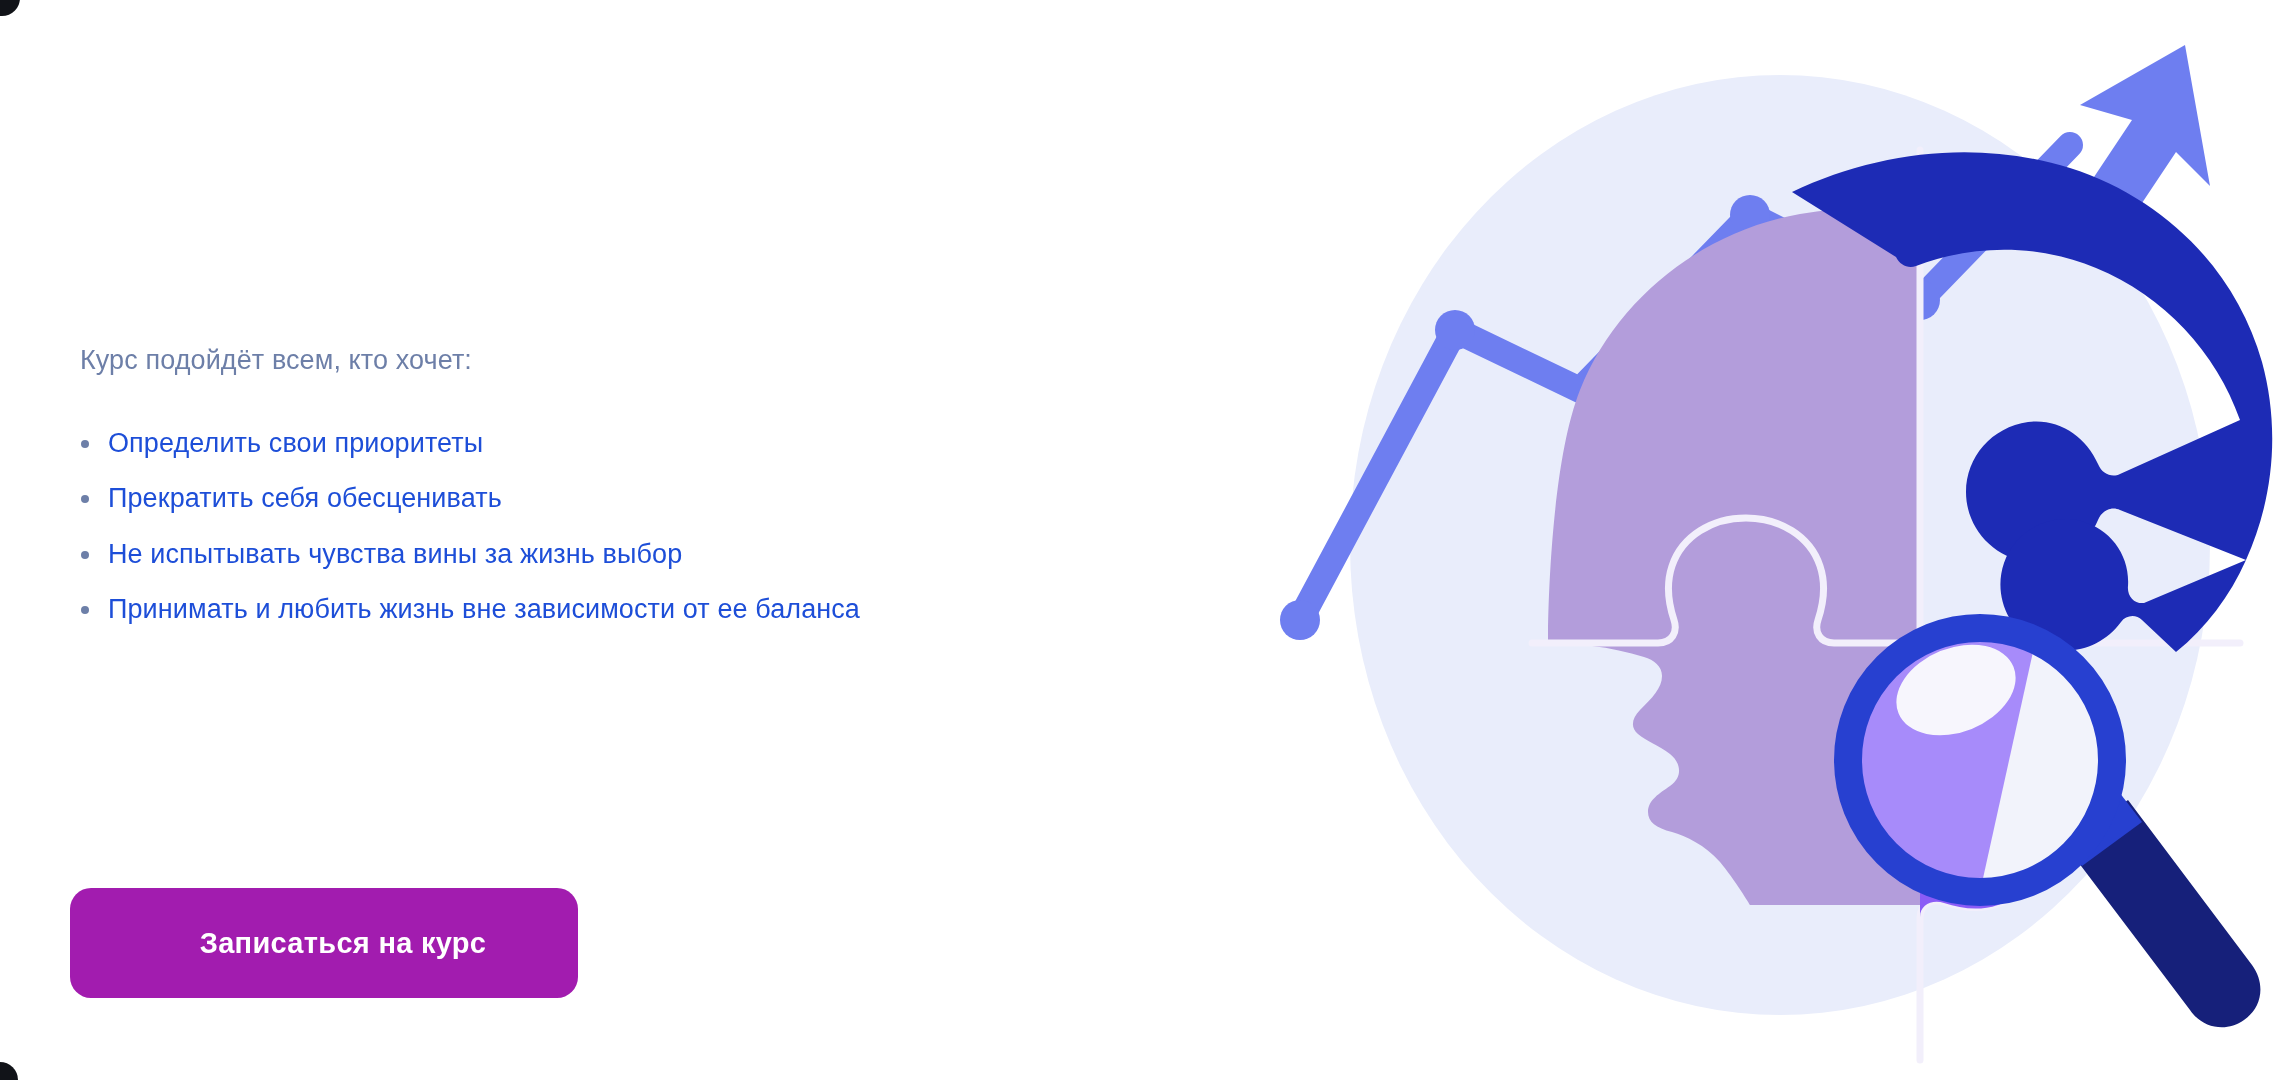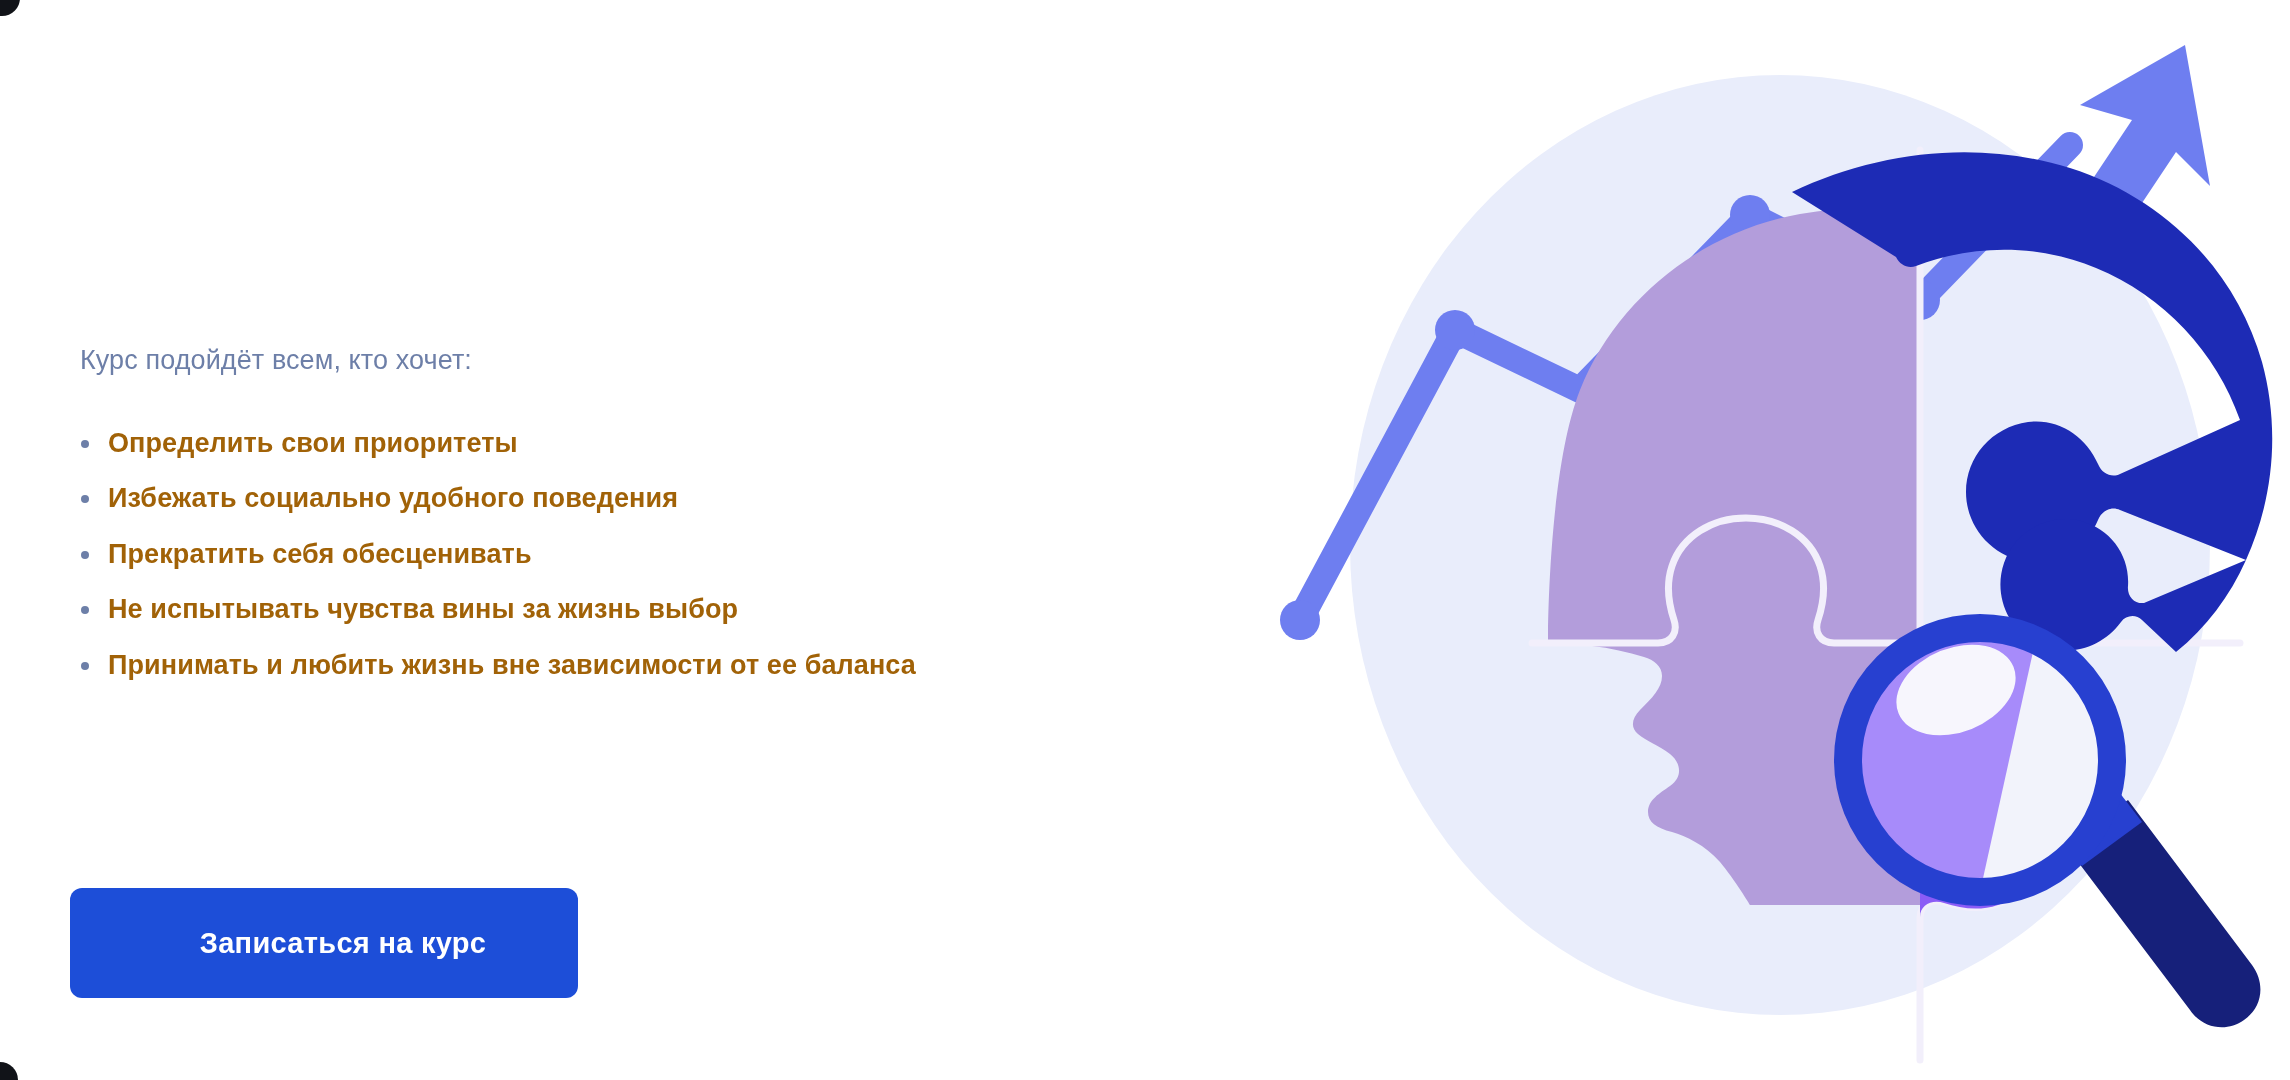--- a/index.html
+++ b/index.html
@@ -83,22 +83,22 @@
     margin: 0;
     padding: 0;
     list-style: none;
   }
   .benefit-item {
     position: relative;
     padding-left: 36px;
     margin: 0 0 19px 0;
     font-size: 27px;
     line-height: 1.35;
-    font-weight: 700;
-    color: #a16207;
+    font-weight: 400;
+    color: #1d4ed8;
     letter-spacing: 0.1px;
     white-space: nowrap;
   }
   .benefit-item:last-child { margin-bottom: 0; }
   .benefit-bullet {
     position: absolute;
     left: 9px;
     top: 15px;
     width: 8px;
     height: 8px;
@@ -106,22 +106,22 @@
     background: #6d7fa8;
   }
 
   .cta-button {
     position: absolute;
     left: 70px;
     top: 888px;
     width: 508px;
     height: 110px;
     border: none;
-    border-radius: 12px;
-    background: #1d4ed8;
+    border-radius: 21px;
+    background: #a21caf;
     color: #ffffff;
     font-family: "Liberation Sans", "DejaVu Sans", sans-serif;
     font-size: 29px;
     font-weight: 700;
     letter-spacing: 0.3px;
     cursor: pointer;
     display: flex;
     align-items: center;
     justify-content: center;
     padding-left: 44px;
@@ -151,24 +151,20 @@
 
   <div class="content">
 
 
     <p class="lead">Курс подойдёт всем, кто хочет:</p>
 
     <ul class="benefits">
       <li class="benefit-item">
         <span class="benefit-bullet"></span>
         <span>Определить свои приоритеты</span>
-      </li>
-      <li class="benefit-item">
-        <span class="benefit-bullet"></span>
-        <span>Избежать социально удобного поведения</span>
       </li>
       <li class="benefit-item">
         <span class="benefit-bullet"></span>
         <span>Прекратить себя обесценивать</span>
       </li>
       <li class="benefit-item">
         <span class="benefit-bullet"></span>
         <span>Не испытывать чувства вины за жизнь выбор</span>
       </li>
       <li class="benefit-item">

